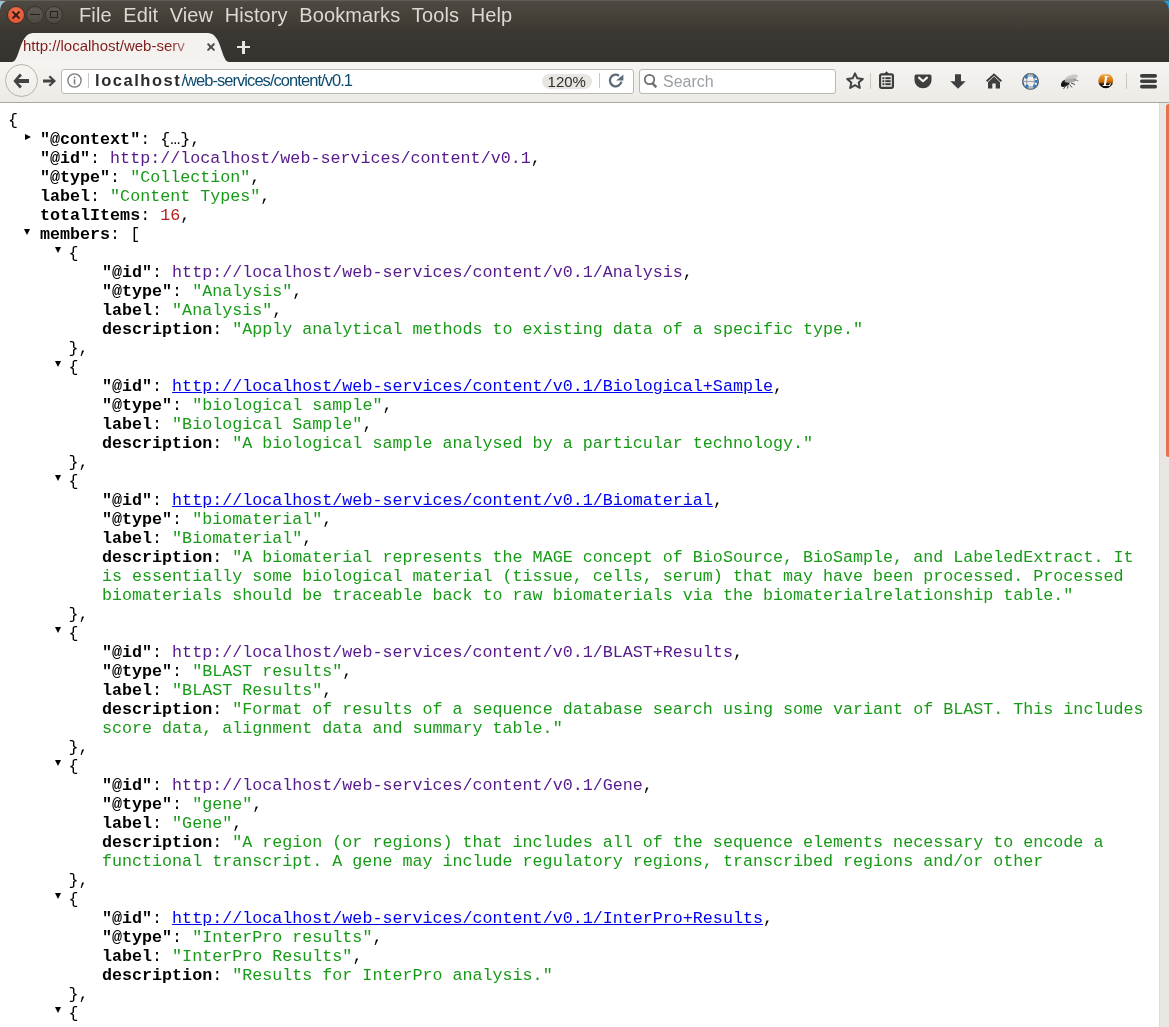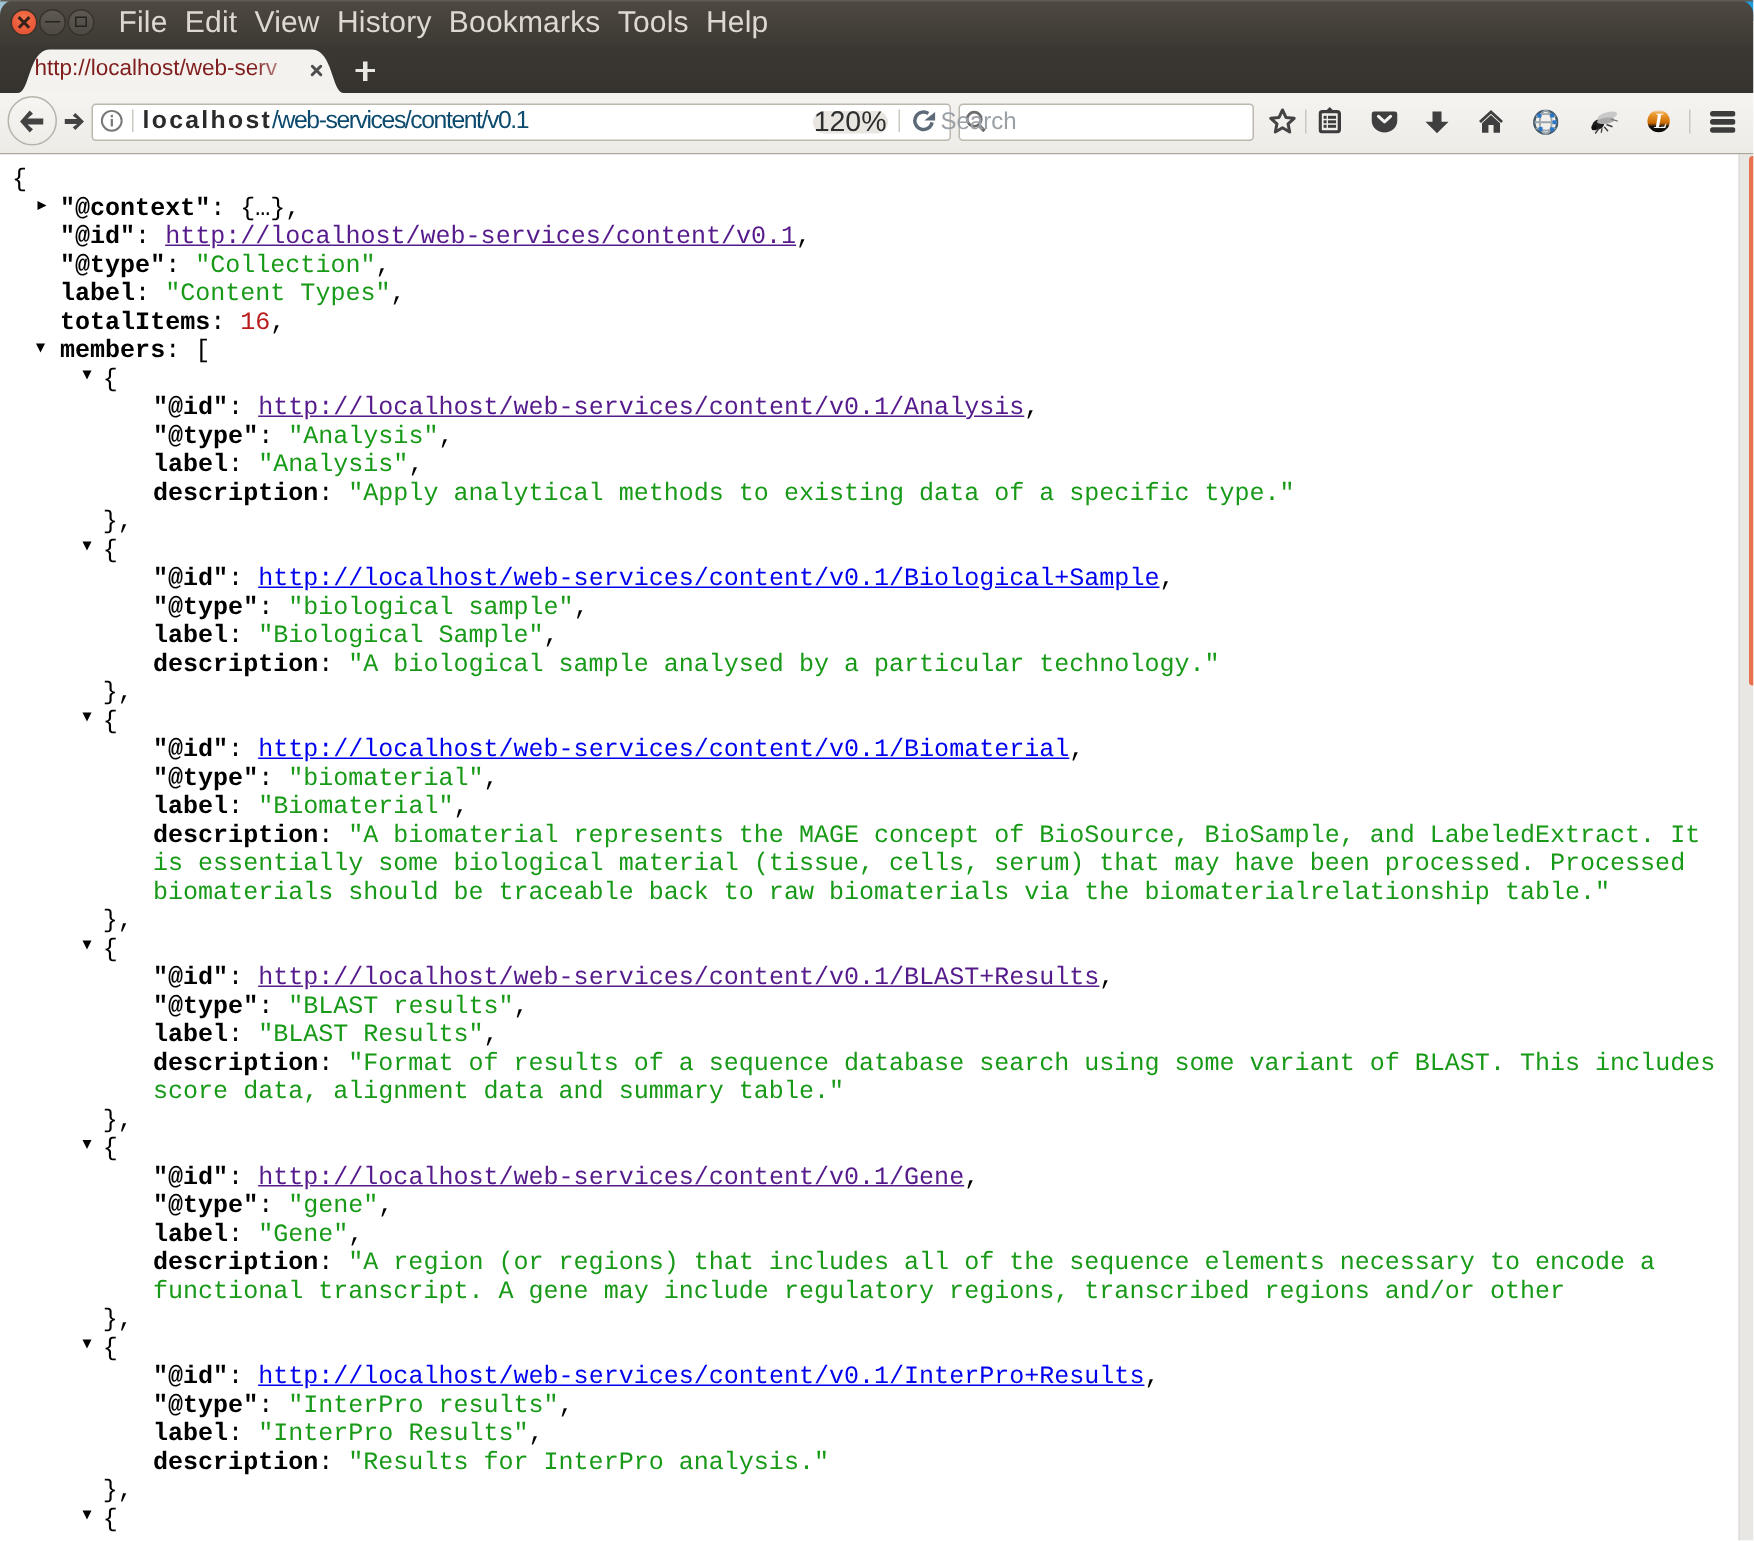--- a/index.html
+++ b/index.html
@@ -41,37 +41,37 @@
     background:linear-gradient(#f6f4f1,#edebe6);border-bottom:1px solid #aaa59d;}
   .backcirc{position:absolute;left:5px;top:64px;width:31px;height:31px;border-radius:50%;
     border:1px solid #b7b2aa;background:linear-gradient(#f7f5f2,#efede8);}
   .urlbar{position:absolute;left:61px;top:69px;width:571px;height:23px;background:#fff;
     border:1px solid #bcb7af;border-radius:3px;}
   .searchbar{position:absolute;left:639px;top:69px;width:195px;height:23px;background:#fff;
     border:1px solid #bcb7af;border-radius:3px;}
   .urltext{position:absolute;left:95px;top:71px;font-size:16.5px;color:#2b2b2b;font-weight:bold;white-space:pre;letter-spacing:1.55px;}
   .urlpath{font-weight:normal;color:#0c4a6e;letter-spacing:-0.95px;}
   .zoompill{position:absolute;left:542px;top:73.5px;width:49.5px;height:15px;background:#e9e6e2;border-radius:8px;
-    font-size:19px;color:#2e2e2e;text-align:center;line-height:15px;}
+    font-size:15px;color:#2e2e2e;text-align:center;line-height:15px;}
   .vdiv{position:absolute;width:1px;background:#ccc8c1;}
-  .searchtext{position:absolute;left:627px;top:72.5px;font-size:16px;color:#9aa0a6;}
+  .searchtext{position:absolute;left:663px;top:72.5px;font-size:16px;color:#9aa0a6;}
   .icon{position:absolute;}
   
   .content{position:absolute;top:103px;left:0;width:1159px;height:924px;background:#fff;overflow:hidden;
     font-family:"Liberation Mono",monospace;font-size:16.7px;line-height:19px;color:#000;}
   .cwrap{padding-top:8px;}
   .ln{white-space:pre;position:relative;}
   .p0{padding-left:8px;}
   .p1{padding-left:40px;}
   .p2{padding-left:68.5px;}
   .p3{padding-left:102px;}
   .k{font-weight:bold;}
   .s{color:#189a18;}
   .n{color:#b91c1c;}
-  a.pl{color:#551a8b;text-decoration:underline;}
+  a.pl{color:#551a8b;}
   a.bl{color:#0000ee;text-decoration:underline;}
   .tri-r{position:absolute;left:25px;top:4px;width:0;height:0;
     border-top:3.5px solid transparent;border-bottom:3.5px solid transparent;border-left:6.5px solid #000;}
   .tri-d1{position:absolute;left:24px;top:4px;width:0;height:0;
     border-left:3.4px solid transparent;border-right:3.4px solid transparent;border-top:6.4px solid #000;}
   .tri-d2{position:absolute;left:54.5px;top:3px;width:0;height:0;
     border-left:3.4px solid transparent;border-right:3.4px solid transparent;border-top:6.4px solid #000;}
   
   .sbtrack{position:absolute;top:103px;left:1159px;width:10px;height:924px;background:#e8e7e4;border-left:1px solid #dddbd8;box-sizing:border-box;}
   .sbthumb{position:absolute;top:104px;left:1165.5px;width:3.5px;height:353px;background:#e8724e;border-radius:2.5px 0 0 2.5px;}

